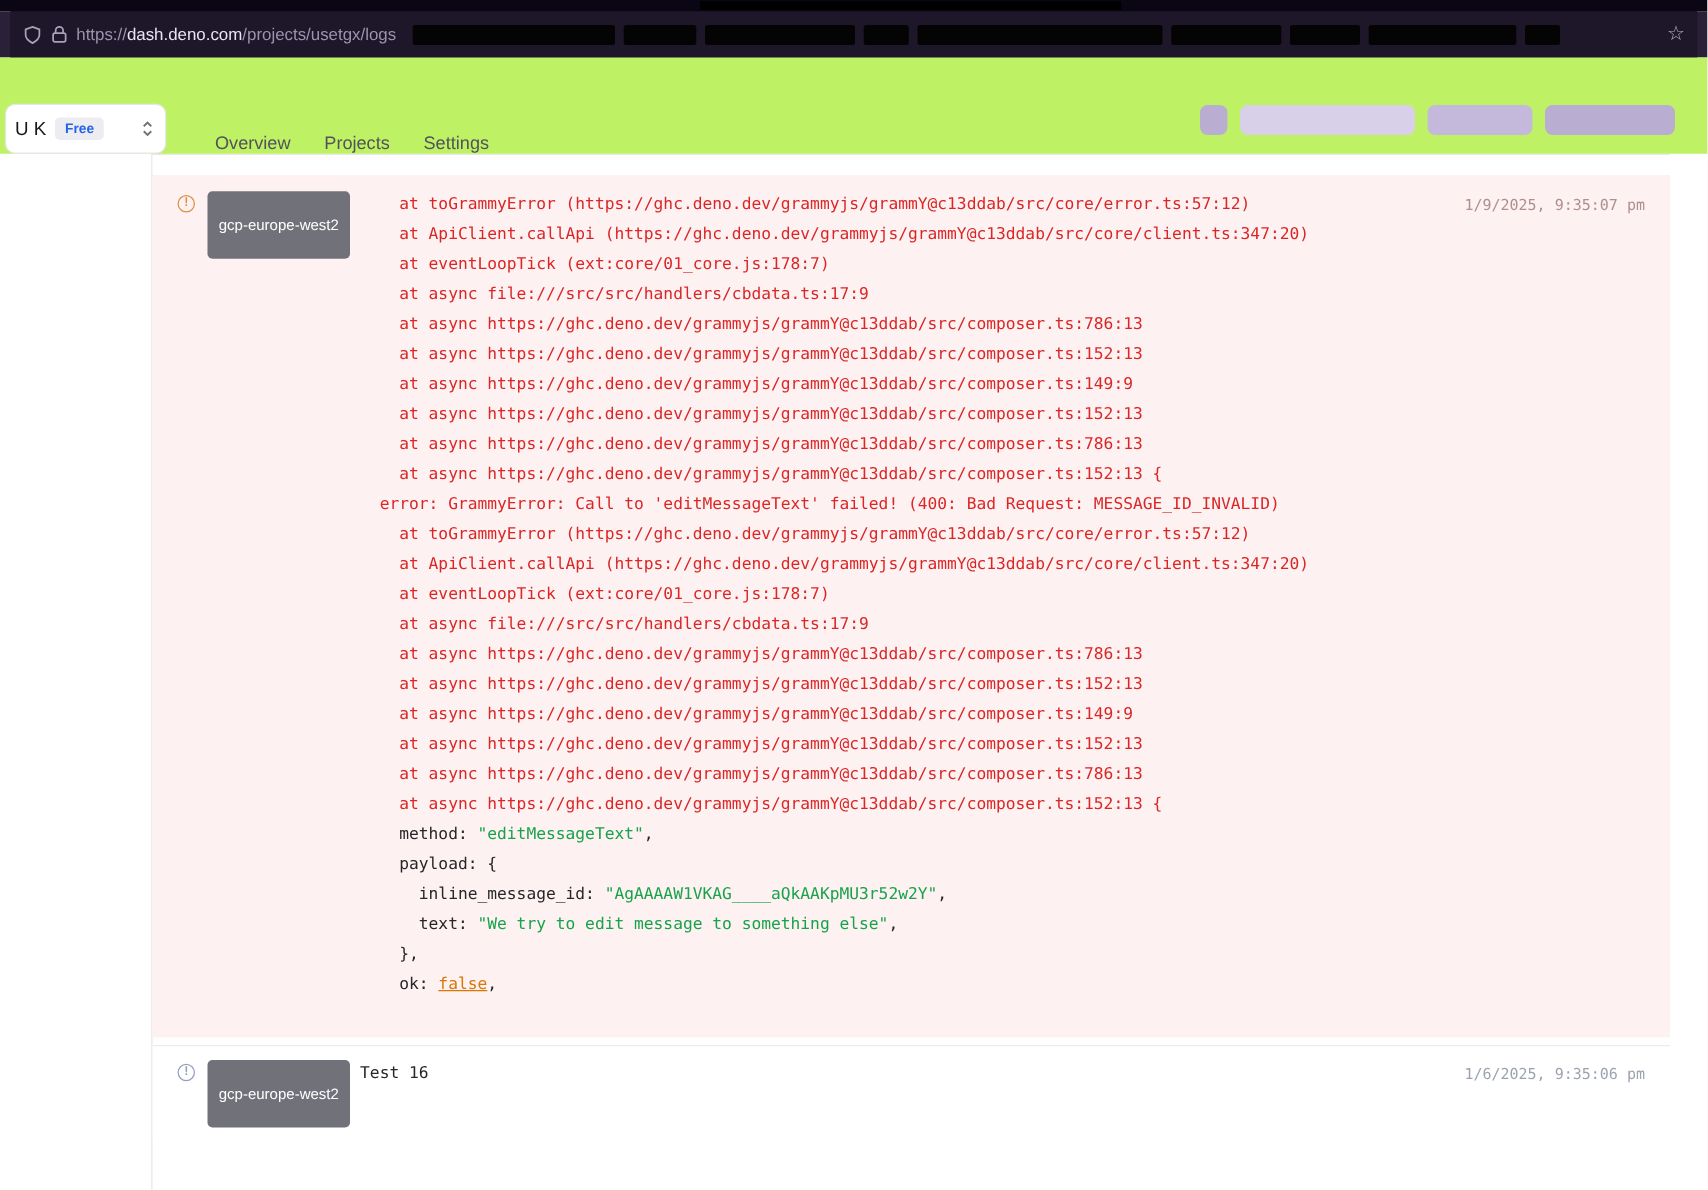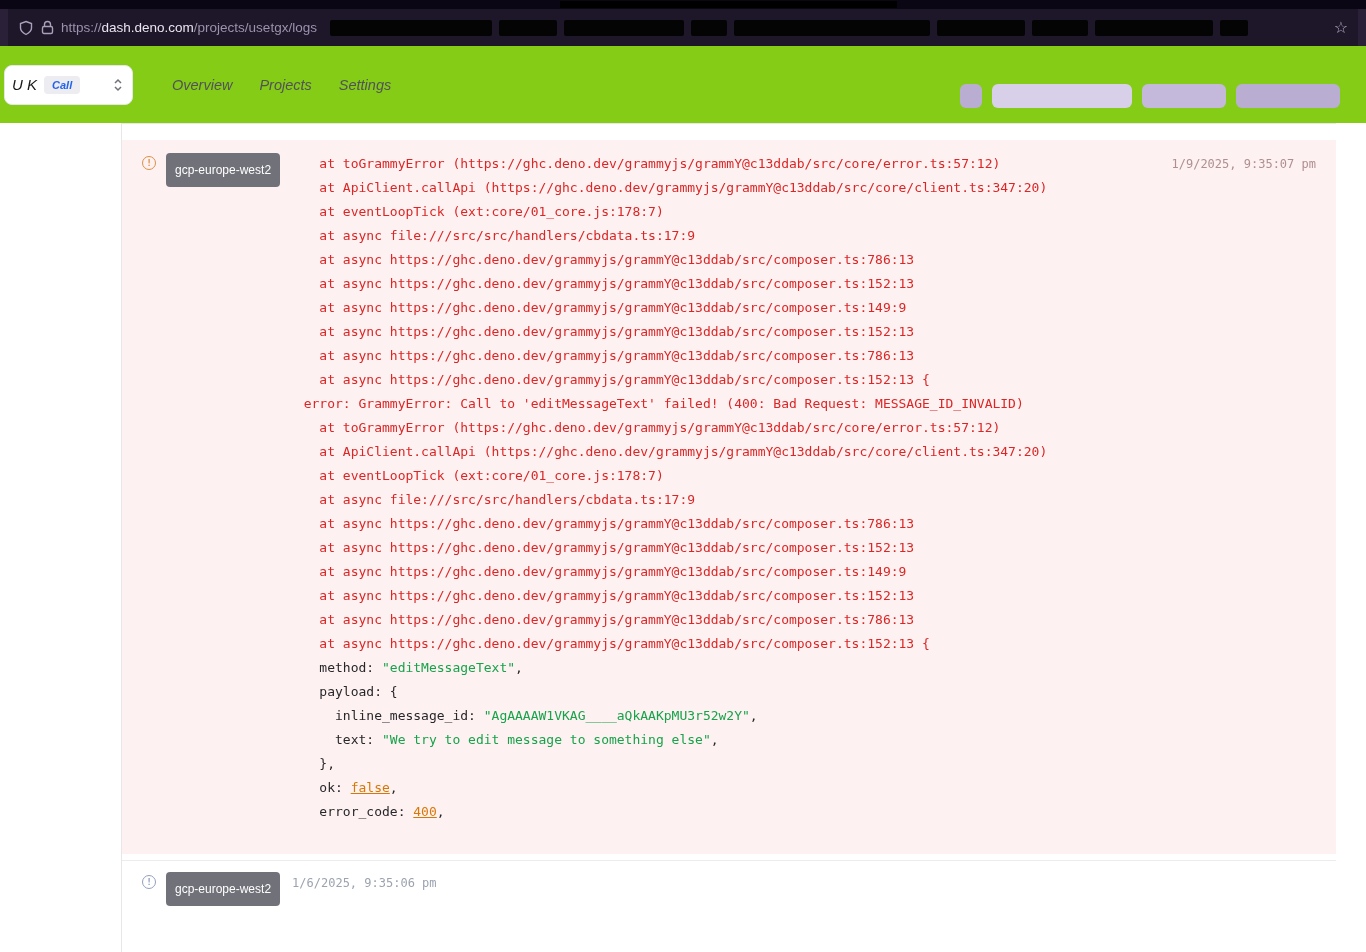--- a/index.html
+++ b/index.html
@@ -20,21 +20,21 @@
   }
   .url-text { font-size:13.5px; white-space:pre; }
   .url-scheme, .url-path { color:#9b93ab; }
   .url-host { color:#e9e5f2; }
   .redacted-row { display:flex; gap:7px; margin-left:6px; align-items:center; flex:1; min-width:0; overflow:hidden; }
   .rb { height:16px; background:#040404; border-radius:2px; flex:none; }
   .star { margin-left:8px; color:#b6aec6; font-size:16px; line-height:1; flex:none; cursor:pointer; }
   .chrome-icon { display:flex; align-items:center; flex:none; }
 
   
-  .app-header { height:77px; background:#84cc16; display:flex; align-items:center; position:relative;font-style:italic; }
+  .app-header { height:77px; background:#bef264; display:flex; align-items:flex-end; position:relative; }
   .project-selector {
     margin-left:4px; width:129px; height:40px; border:1px solid #e6e6ea; border-radius:8px;
     display:flex; align-items:center; gap:7px; padding:0 7px; cursor:pointer; background:#fff;
   }
   .org-name { font-size:15px; color:#18181b; white-space:pre; }
   .plan-badge { font-size:11px; font-weight:700; color:var(--accent_blue,#2563eb); background:#ececf1; padding:3px 8px; border-radius:4px; }
   .chevrons { margin-left:auto; display:flex; align-items:center; }
   .nav { display:flex; gap:27px; margin-left:39px; }
   .nav a { font-size:14.5px; color:#52525b; text-decoration:none; cursor:pointer; }
   .header-redacted { position:absolute; right:26px; top:38px; display:flex; gap:10px; align-items:center; }
@@ -55,21 +55,21 @@
   .lvl-icon {
     width:14px; height:14px; border-radius:50%; border:1.3px solid currentColor;
     font-family:"DejaVu Sans Mono", monospace; font-size:9.5px; font-weight:700;
     line-height:11px; text-align:center; margin-top:4px; flex:none;
   }
   .error .lvl-icon { color:#dd8f45; }
   .info  .lvl-icon { color:#93a0bd; }
   .region-badge {
     margin:1px 0 0 10px; background:var(--badge_bg,#71717a); color:#fff;
     font-family:"Liberation Sans", sans-serif; font-size:12px; line-height:1;
-    padding:11px 9px; border-radius:4px; flex:none; white-space:nowrap;
+    padding:21px 9px; border-radius:4px; flex:none; white-space:nowrap;
   }
   .log-body { flex:1; margin-left:8px; min-width:0; line-height:24px; }
   .log-line { height:24px; line-height:24px; white-space:pre; }
   .seg-err   { color:var(--error_red,#dc2626); }
   .seg-key   { color:var(--key_dark,#27272a); }
   .seg-str   { color:var(--string_green,#16a34a); }
   .seg-num   { color:var(--number_orange,#d97706);text-decoration:underline; }
   .seg-undef { color:var(--undefined_gray,#71717a); }
   .info .log-body { color:var(--key_dark,#27272a); white-space:pre; }
   .timestamp { flex:none; margin-left:12px; line-height:24px; font-size:12px; font-family:"DejaVu Sans Mono", monospace; white-space:nowrap; }
@@ -109,21 +109,21 @@
         <span class="rb" style="width:28px"></span>
       </span>
       <span class="star">☆</span>
     </div>
   </div>
 </div>
 
 <div class="app-header">
   <div class="project-selector">
     <span class="org-name">U K</span>
-    <span class="plan-badge">Call</span>
+    <span class="plan-badge">Free</span>
     <span class="chevrons">
       <svg width="14" height="16" viewBox="0 0 14 16">
           <path d="M4 6 L7 3 L10 6" fill="none" stroke="#71717a" stroke-width="1.5"></path>
           <path d="M4 10 L7 13 L10 10" fill="none" stroke="#71717a" stroke-width="1.5"></path>
         </svg>
     </span>
   </div>
   <nav class="nav">
     <a>Overview</a>
     <a>Projects</a>
@@ -164,23 +164,23 @@
         <div class="log-line"><span class="seg-err">    at async https://ghc.deno.dev/grammyjs/grammY@c13ddab/src/composer.ts:149:9</span></div>
         <div class="log-line"><span class="seg-err">    at async https://ghc.deno.dev/grammyjs/grammY@c13ddab/src/composer.ts:152:13</span></div>
         <div class="log-line"><span class="seg-err">    at async https://ghc.deno.dev/grammyjs/grammY@c13ddab/src/composer.ts:786:13</span></div>
         <div class="log-line"><span class="seg-err">    at async https://ghc.deno.dev/grammyjs/grammY@c13ddab/src/composer.ts:152:13 {</span></div>
         <div class="log-line"><span class="seg-key">    method: </span><span class="seg-str">"editMessageText"</span><span class="seg-key">,</span></div>
         <div class="log-line"><span class="seg-key">    payload: {</span></div>
         <div class="log-line"><span class="seg-key">      inline_message_id: </span><span class="seg-str">"AgAAAAW1VKAG____aQkAAKpMU3r52w2Y"</span><span class="seg-key">,</span></div>
         <div class="log-line"><span class="seg-key">      text: </span><span class="seg-str">"We try to edit message to something else"</span><span class="seg-key">,</span></div>
         <div class="log-line"><span class="seg-key">    },</span></div>
         <div class="log-line"><span class="seg-key">    ok: </span><span class="seg-num">false</span><span class="seg-key">,</span></div>
-        <div class="log-line"><span class="seg-key">    error_code: </span><span class="seg-num">400</span><span class="seg-key">,</span></div>
       </div>
     <span class="timestamp">1/9/2025, 9:35:07 pm</span>
   </div>
 
   <div class="log-entry info">
     <span class="lvl-icon">!</span>
     <span class="region-badge">gcp-europe-west2</span>
+    <div class="log-body">Test 16</div>
     <span class="timestamp">1/6/2025, 9:35:06 pm</span>
   </div>
 </div>
 
 </body></html>

